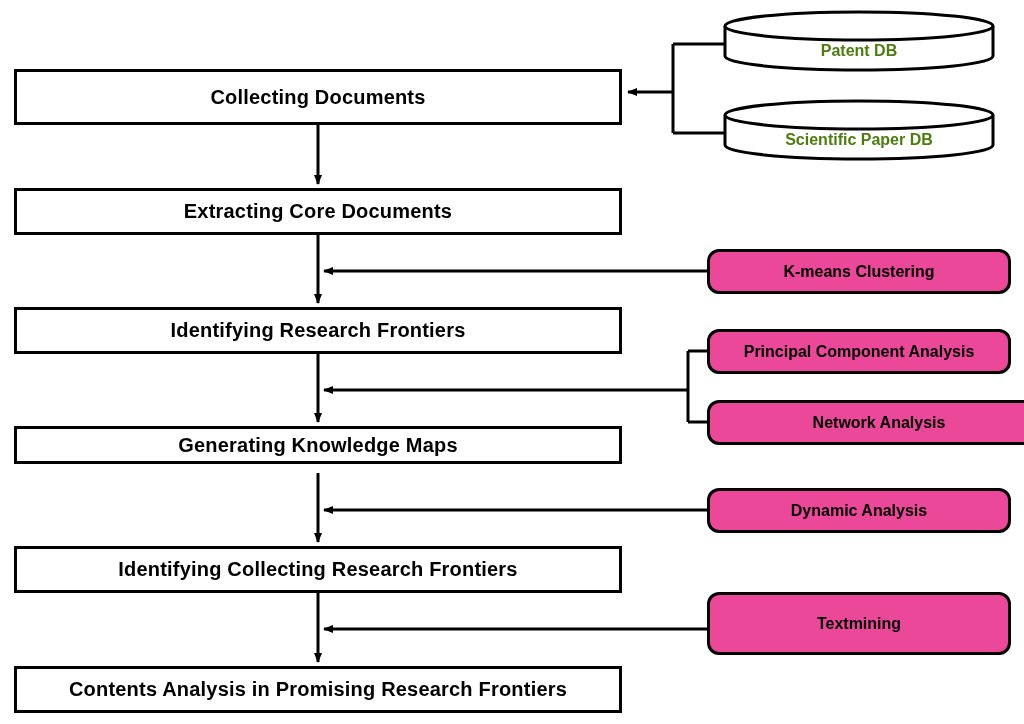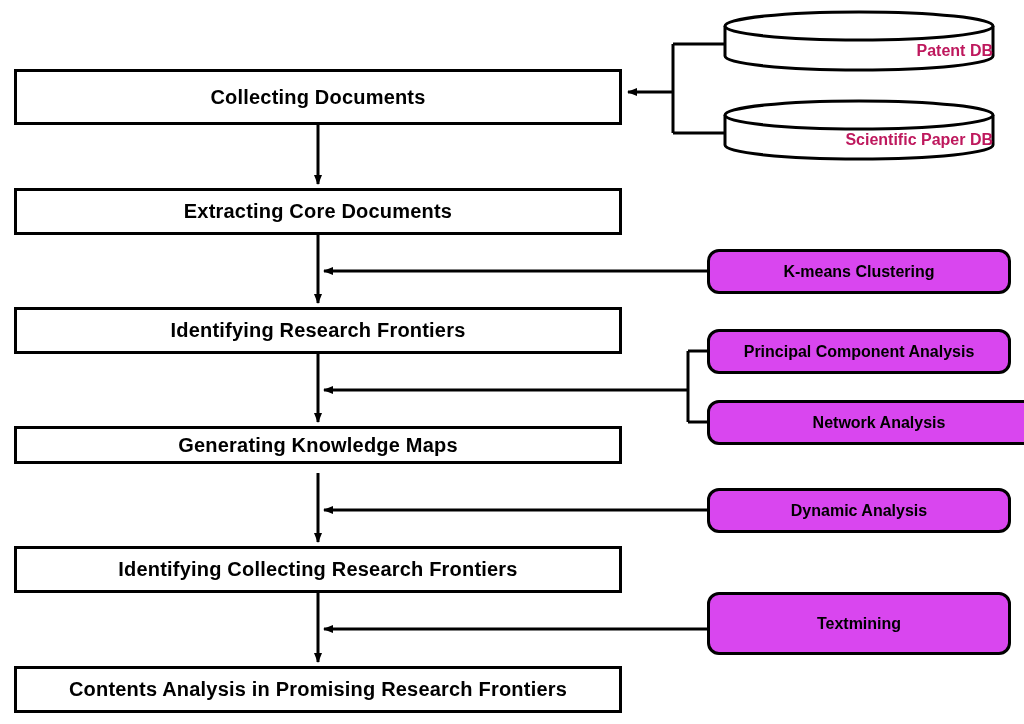--- a/index.html
+++ b/index.html
@@ -38,42 +38,42 @@
     font-weight: bold;
     color: #000000;
     letter-spacing: 0.2px;
     white-space: nowrap;
   }
   .method-box {
     position: absolute;
     box-sizing: border-box;
     border: 3px solid #000000;
     border-radius: 12px;
-    background: #d946ef;
+    background: #ec4899;
     display: flex;
     align-items: center;
     justify-content: center;
   }
   .method-label {
     font-size: 16px;
     font-weight: bold;
     color: #000000;
     white-space: nowrap;
   }
   .db-node {
     position: absolute;
   }
   .db-label {
     position: absolute;
     left: 0;
     right: 0;
-    text-align: right;
+    text-align: center;
     font-size: 16px;
     font-weight: bold;
-    color: #be185d;
+    color: #4d7c0f;
     white-space: nowrap;
   }
 </style>
 </head>
 <body>
 
 <div id="canvas">
 
   <svg id="diagram-svg" viewBox="0 0 1024 724" xmlns="http://www.w3.org/2000/svg">
     <defs>

